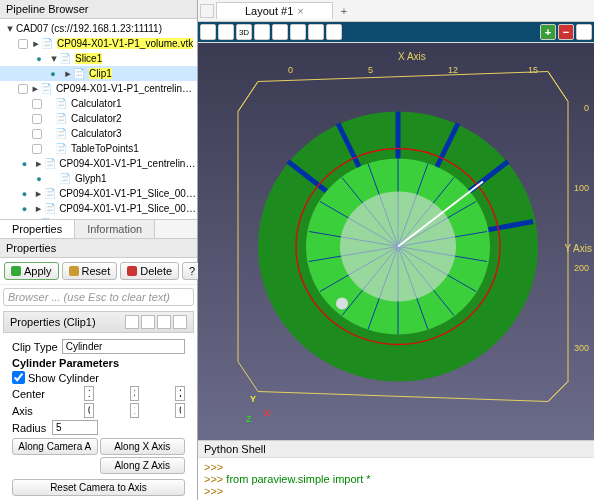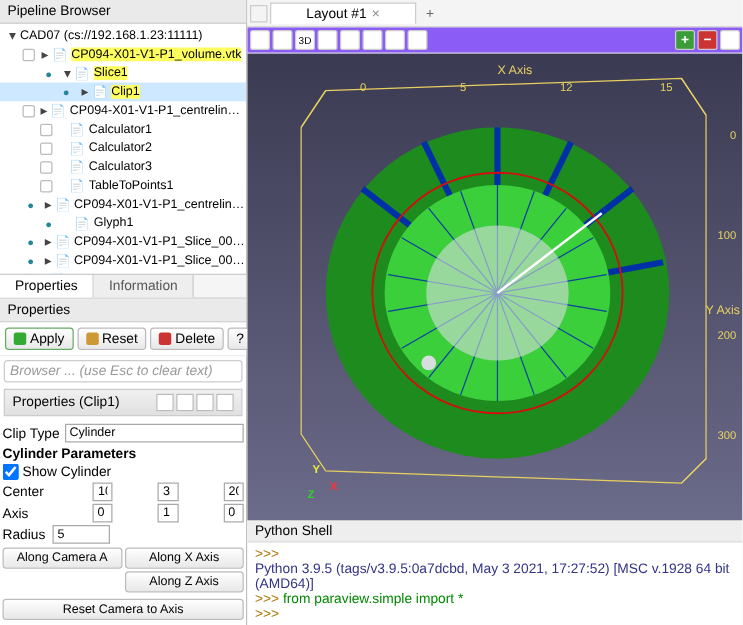--- a/index.html
+++ b/index.html
@@ -26,36 +26,36 @@
     .btn { padding: 2px 6px; border: 1px solid #bbb; border-radius: 3px; background: linear-gradient(#fefefe,#e8e8e8); display: flex; align-items: center; gap: 3px; cursor: pointer; }
     .btn.apply { border-color: #6a6; }
     .btn .ic { width: 10px; height: 10px; display: inline-block; border-radius: 2px; }
     .ic-apply { background: #3a3; }
     .ic-reset { background: #c93; border-radius: 50%; }
     .ic-del { background: #c33; }
     .search { margin: 3px; padding: 2px 4px; border: 1px solid #ccc; border-radius: 3px; color: #999; font-style: italic; }
     .section-bar { background: linear-gradient(#f0f0f0,#e0e0e0); padding: 3px 6px; border: 1px solid #ccc; margin: 2px 3px; display: flex; align-items: center; justify-content: space-between; }
     .section-bar .tools { display: flex; gap: 2px; }
     .section-bar .tools .tb { width: 14px; height: 14px; border: 1px solid #bbb; background: #fff; }
-    .prop-body { padding: 2px 2px; overflow: auto; flex: 1; }
+    .prop-body { padding: 2px 12px; overflow: auto; flex: 1; }
     .form-row { display: flex; align-items: center; margin: 2px 0; gap: 4px; }
     .form-row label { flex-shrink: 0; }
     .form-row input[type=text] { border: 1px solid #aaa; padding: 1px 3px; font-size: 10px; min-width: 0; }
     .grp-head { font-weight: bold; margin: 3px 0 1px 0; }
     .triple input { width: 46px; margin-left: 32px; }
     .btn-grid { display: grid; grid-template-columns: 1fr 1fr; gap: 2px; margin: 3px 0; }
     .btn-grid .btn, .wide-btn { justify-content: center; padding: 2px 2px; font-size: 10px; }
     .wide-btn { margin: 2px 0; text-align: center; border: 1px solid #bbb; padding: 2px; background: linear-gradient(#fefefe,#e8e8e8); border-radius: 3px; }
     .cb-row { display: flex; align-items: center; gap: 3px; margin: 2px 0; }
     .right-pane { flex: 1; display: flex; flex-direction: column; background: #fff; }
     .view-tabs { display: flex; align-items: center; background: #f4f4f4; border-bottom: 1px solid #ccc; padding: 2px; gap: 2px; }
     .view-tab { padding: 2px 28px; border: 1px solid #ccc; background: #fff; border-bottom: none; display: flex; align-items: center; gap: 4px; }
     .view-tab .x { color: #888; cursor: pointer; }
     .plus { padding: 0 6px; cursor: pointer; color: #666; }
-    .tb-row { display: flex; align-items: center; padding: 2px; background: #8b5cf6; border-bottom: 1px solid #ddd; gap: 2px; }
+    .tb-row { display: flex; align-items: center; padding: 2px; background: #0c4a6e; border-bottom: 1px solid #ddd; gap: 2px; }
     .tb-row .tbb { width: 16px; height: 16px; border: 1px solid #ccc; background: #fff; border-radius: 2px; }
     .viewport { flex: 1; background: linear-gradient(#3a3a52, #6b6b8a); position: relative; overflow: hidden; }
     .shell { border-top: 1px solid #ccc; background: #fff; }
     .shell-title { background: #eee; padding: 2px 6px; border-bottom: 1px solid #ddd; }
     .shell-body { padding: 3px 6px; font-family: Consolas, monospace; font-size: 10px; }
     .shell-body .p1 { color: #338; }
     .shell-body .p2 { color: #080; }
     .shell-body .prompt { color: #a70; }
     .axis-label { position: absolute; color: #e8d060; font-size: 10px; }
     .tick { position: absolute; color: #e8d060; font-size: 9px; }
@@ -313,18 +313,17 @@
       <div class="ax" style="color:#f33;left:22px;top:10px">X</div>
       <div class="ax" style="color:#ee3;left:8px;top:-4px">Y</div>
       <div class="ax" style="color:#3c3;left:4px;top:16px">Z</div>
     </div>
   </div>
 
   <div class="shell">
     <div class="shell-title">Python Shell</div>
     <div class="shell-body">
       <div><span class="prompt">&gt;&gt;&gt;</span></div>
-      <div class="p1">Python 3.9.5 (tags/v3.9.5:0a7dcbd, May  3 2021, 17:27:52) [MSC v.1928 64 bit (AMD64)]</div>
       <div><span class="prompt">&gt;&gt;&gt; </span><span class="p2">from paraview.simple import *</span></div>
       <div><span class="prompt">&gt;&gt;&gt;</span></div>
     </div>
   </div>
 </div>
 
 </body></html>

